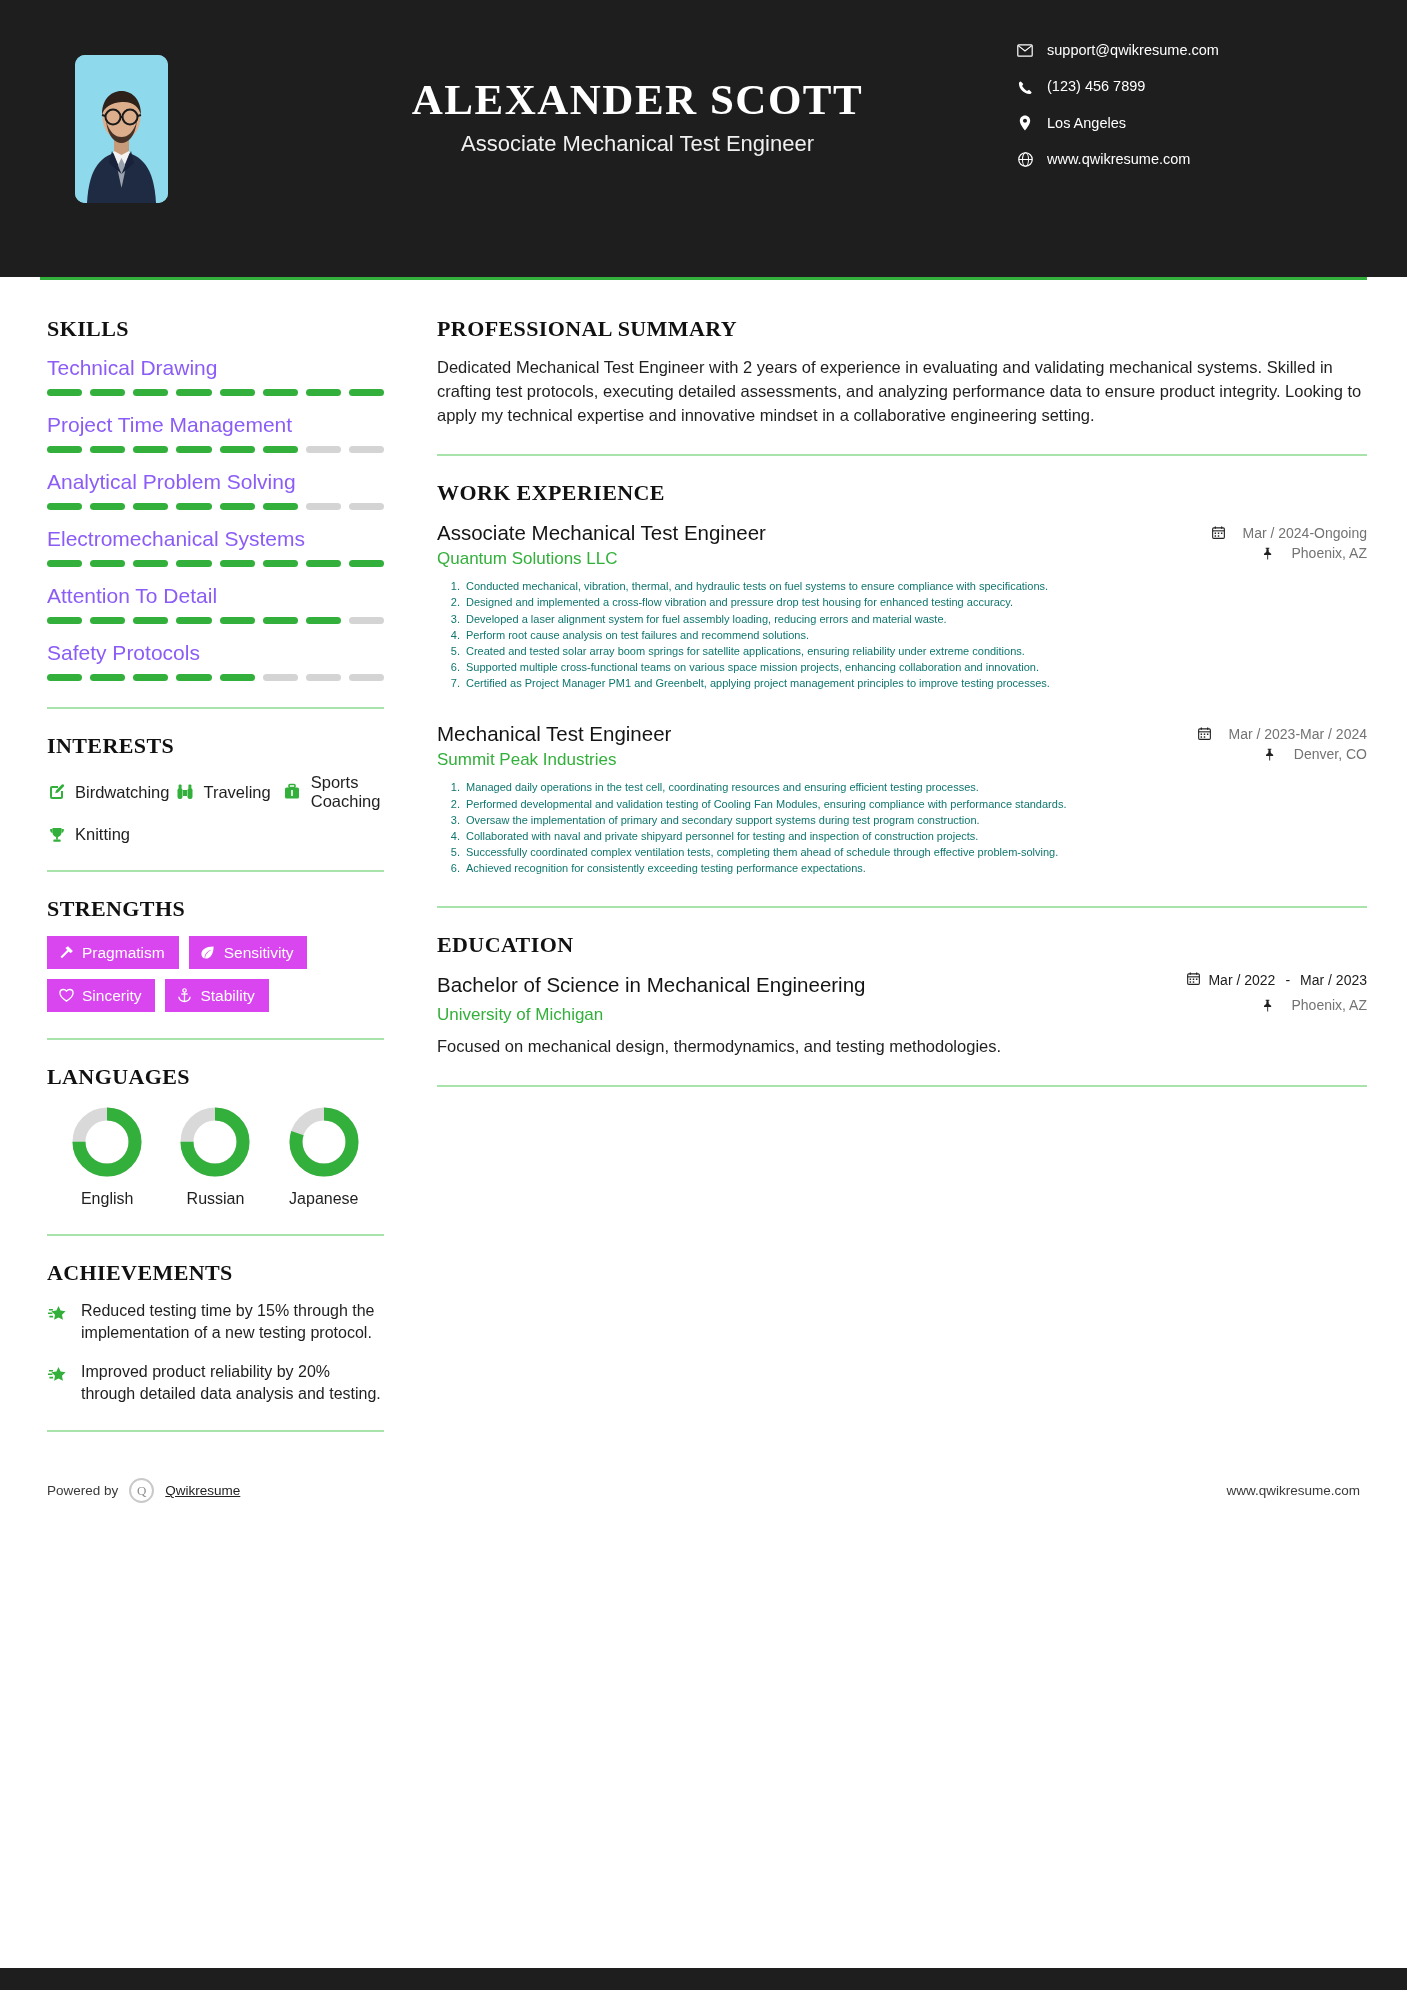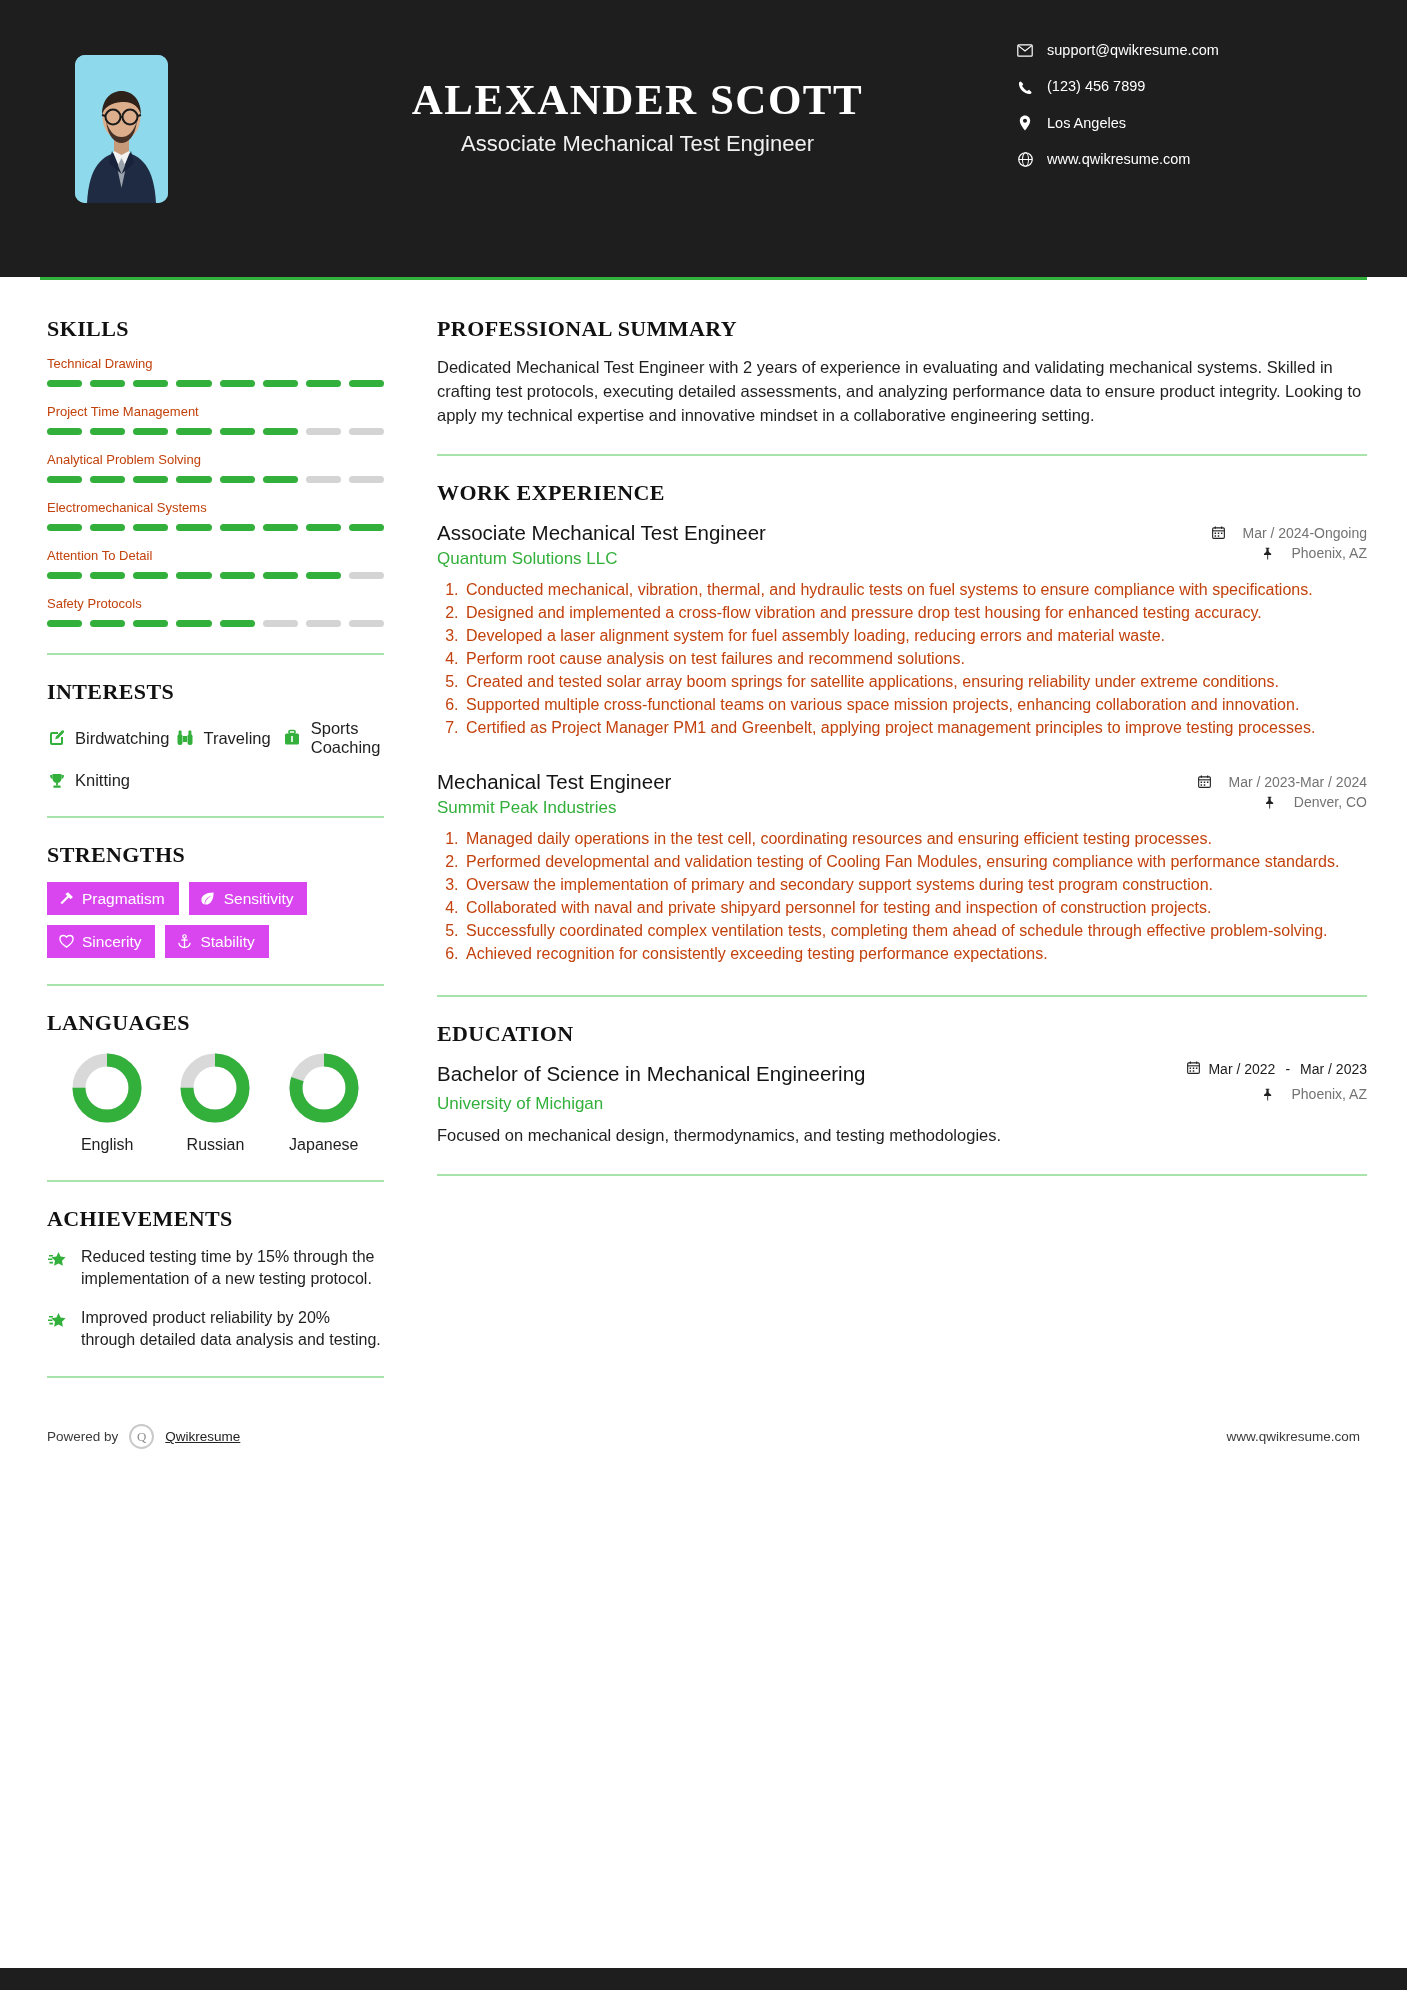--- a/index.html
+++ b/index.html
@@ -93,21 +93,21 @@
     font-weight: bold;
     font-size: 22px;
     letter-spacing: 0.4px;
     color: #111;
     margin-bottom: 14px;
   }
   .divider { height: 2px; background: #a8e3ab; margin: 26px 0 24px 0; }
 
   
   .skill { margin-bottom: 17px; }
-  .skill-name { font-size: 13px; color: #c2410c; margin-bottom: 9px; }
+  .skill-name { font-size: 21px; color: #8b5cf6; margin-bottom: 9px; }
   .skill-bar { display: flex; gap: 8px; }
   .seg { height: 7px; flex: 1 1 0; border-radius: 4px; background: #33b03b; }
   .seg.off { background: #d4d4d4; }
 
   
   .interest-grid {
     display: grid;
     grid-template-columns: 1fr 1fr 1fr;
     row-gap: 14px;
     column-gap: 6px;
@@ -148,21 +148,21 @@
 
   .job { margin-bottom: 30px; }
   .job-head { display: flex; justify-content: space-between; align-items: flex-start; }
   .job-role { font-size: 20.5px; color: #141414; font-weight: 400; line-height: 1.25; }
   .job-meta { text-align: right; white-space: nowrap; padding-top: 5px; }
   .meta-line { display: flex; align-items: center; justify-content: flex-end; gap: 17px; font-size: 14px; color: #737373; }
   .meta-line .m-icon { width: 14px; height: 14px; display:flex; align-items:center; justify-content:center; }
   .job-company { color: #33b03b; font-size: 17px; margin-top: 4px; }
   .job-line2 { display: flex; justify-content: space-between; align-items: flex-start; }
   ol.bullets { margin: 10px 0 0 0; padding-left: 26px; }
-  ol.bullets li { font-size: 16px; line-height: 1.37; color: #c2410c; margin-bottom: 1px; padding-left: 3px; }
+  ol.bullets li { font-size: 11px; line-height: 1.37; color: #0f766e; margin-bottom: 1px; padding-left: 3px; }
 
   .edu-head { display: flex; justify-content: space-between; align-items: flex-start; }
   .edu-degree { font-size: 20.5px; color: #141414; line-height: 1.25; max-width: 480px; }
   .edu-dates { display: flex; align-items: flex-start; gap: 8px; font-size: 14px; line-height: 1.25; }
   .edu-dates .d-sep { padding: 0 2px; }
   .edu-school { color: #33b03b; font-size: 17px; margin-top: 8px; }
   .edu-desc { font-size: 16.5px; line-height: 1.4; margin-top: 10px; color: #1f1f1f; }
   .footer {
     display: flex; justify-content: space-between; align-items: center;
     padding: 22px 47px 24px 47px;

